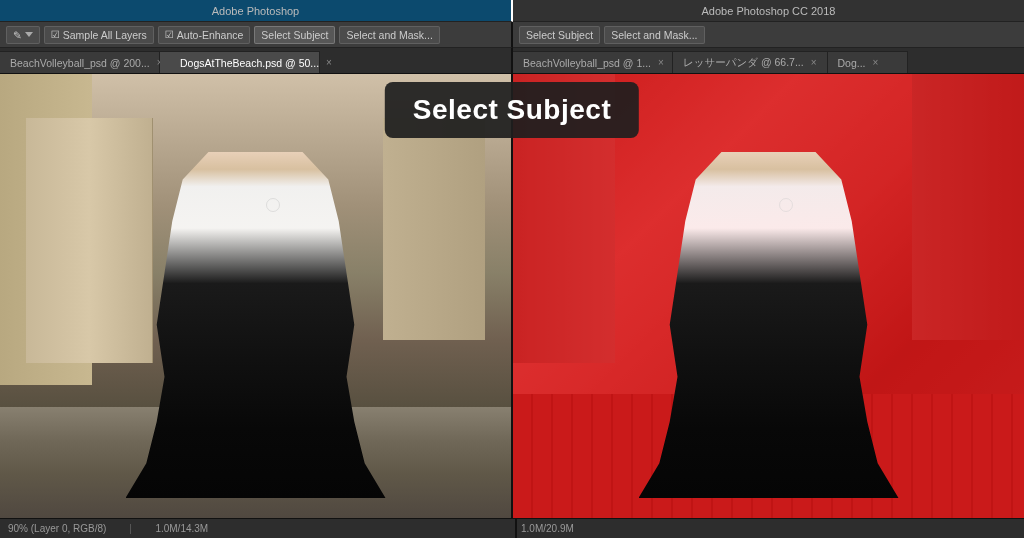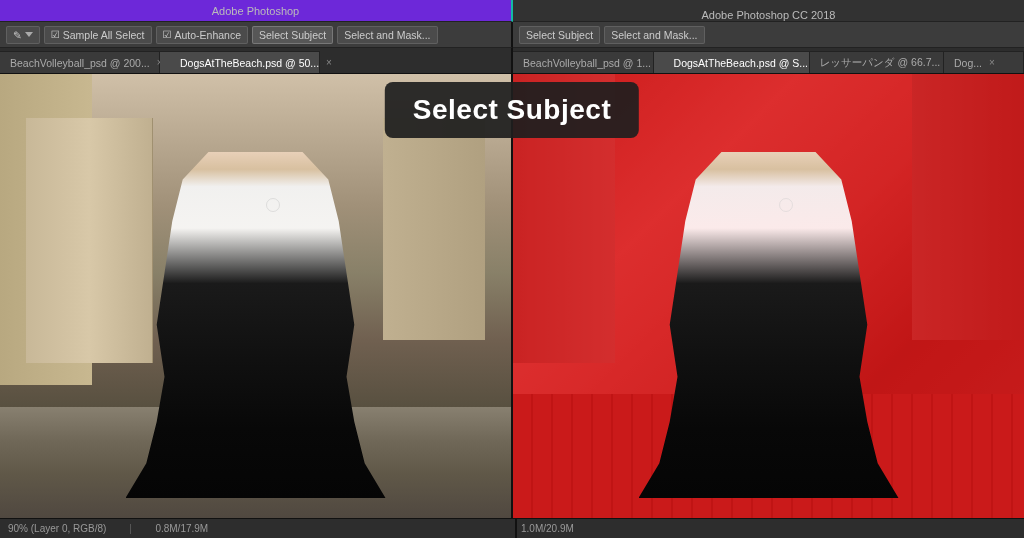--- a/index.html
+++ b/index.html
@@ -65,35 +65,35 @@
     }
 
     
     .top-area {
       display: flex;
       height: 22px;
     }
 
     .top-area-left {
       flex: 1;
-      background: #6d28d9;
+      background: #0c4a6e;
       display: flex;
       align-items: center;
       justify-content: center;
       font-size: 11px;
       color: #bbb;
       border-bottom: 1px solid #222;
-      border-right: 2px solid #14b8a6;
+      border-right: 2px solid #ffffff;
     }
 
     .top-area-right {
       flex: 1;
       background: #323232;
       display: flex;
-      align-items: flex-end;
+      align-items: center;
       justify-content: center;
       font-size: 11px;
       color: #bbb;
       border-bottom: 1px solid #222;
     }
 
     
     .toolbar-area {
       display: flex;
       height: 26px;
@@ -383,21 +383,21 @@
 
   <div class="toolbar-area">
     <div class="toolbar-left">
 
       <div class="tb-btn">
         <span>✎</span>
         <span class="tb-dropdown"></span>
       </div>
       <div class="tb-btn">
         <span style="font-size:10px;">☑</span>
-        <span>Sample All Select</span>
+        <span>Sample All Layers</span>
       </div>
       <div class="tb-btn">
         <span style="font-size:10px;">☑</span>
         <span>Auto-Enhance</span>
       </div>
       <div class="tb-btn" style="background:rgba(255,255,255,0.14); border-color:rgba(255,255,255,0.2);">
         <span>Select Subject</span>
       </div>
       <div class="tb-btn">
         <span>Select and Mask...</span>
@@ -422,24 +422,20 @@
       <div class="tab active">
         <span>DogsAtTheBeach.psd @ 50...</span>
         <span class="tab-close">×</span>
       </div>
     </div>
     <div class="tabbar-right">
       <div class="tab">
         <span>BeachVolleyball_psd @ 1...</span>
         <span class="tab-close">×</span>
       </div>
-      <div class="tab active">
-        <span>DogsAtTheBeach.psd @ S...</span>
-        <span class="tab-close">×</span>
-      </div>
       <div class="tab">
         <span>レッサーパンダ @ 66.7...</span>
         <span class="tab-close">×</span>
       </div>
       <div class="tab">
         <span>Dog...</span>
         <span class="tab-close">×</span>
       </div>
     </div>
   </div>
@@ -480,20 +476,20 @@
     <div class="tooltip-overlay">
       <div class="tooltip-title">Select Subject</div>
     </div>
 
   </div>
 
   <div class="status-area">
     <div class="status-left-section">
       <span class="status-text">90% (Layer 0, RGB/8)</span>
       <div class="status-sep"></div>
-      <span class="status-text">0.8M/17.9M</span>
+      <span class="status-text">1.0M/14.3M</span>
     </div>
     <div class="status-right-section">
       <span class="status-text">1.0M/20.9M</span>
     </div>
   </div>
 
 </div>
 
 </body></html>

